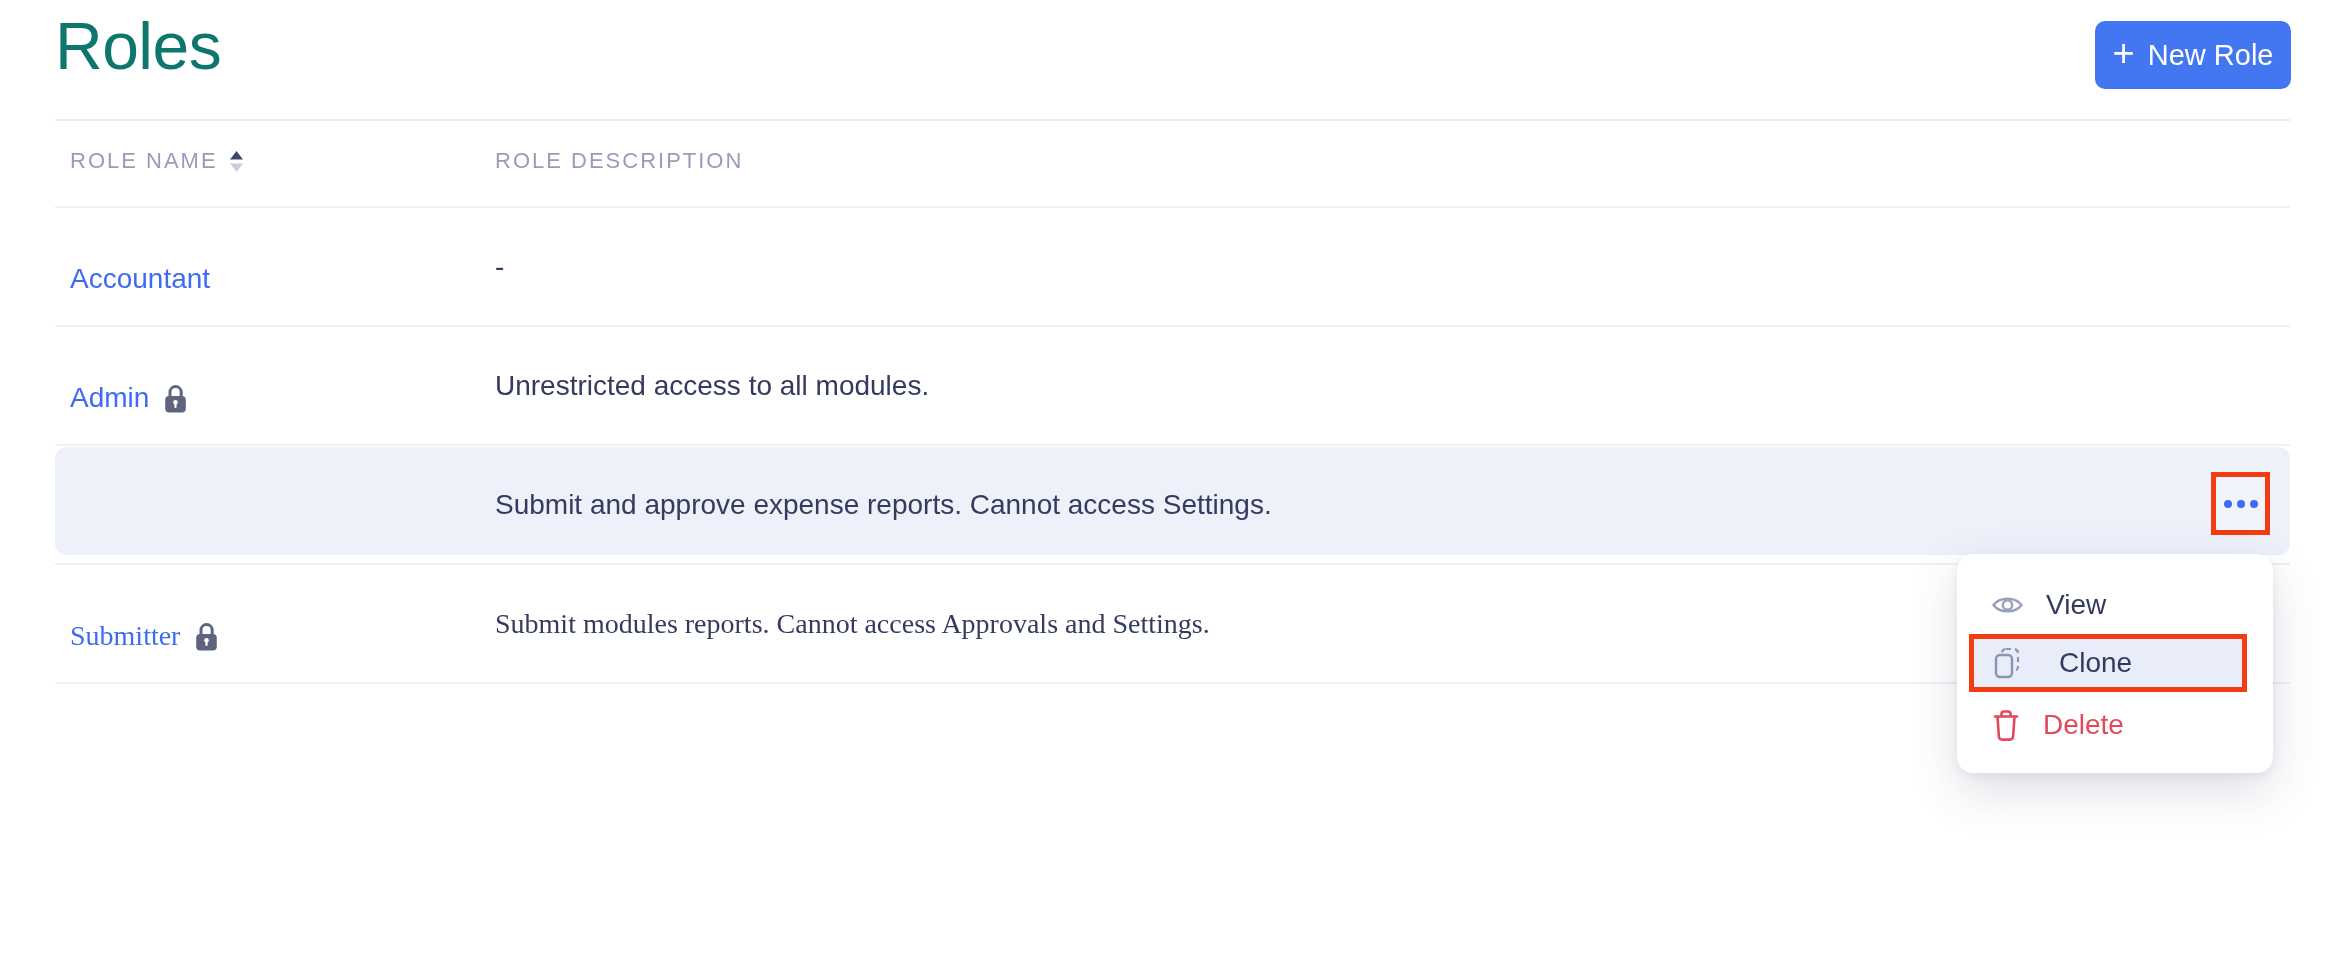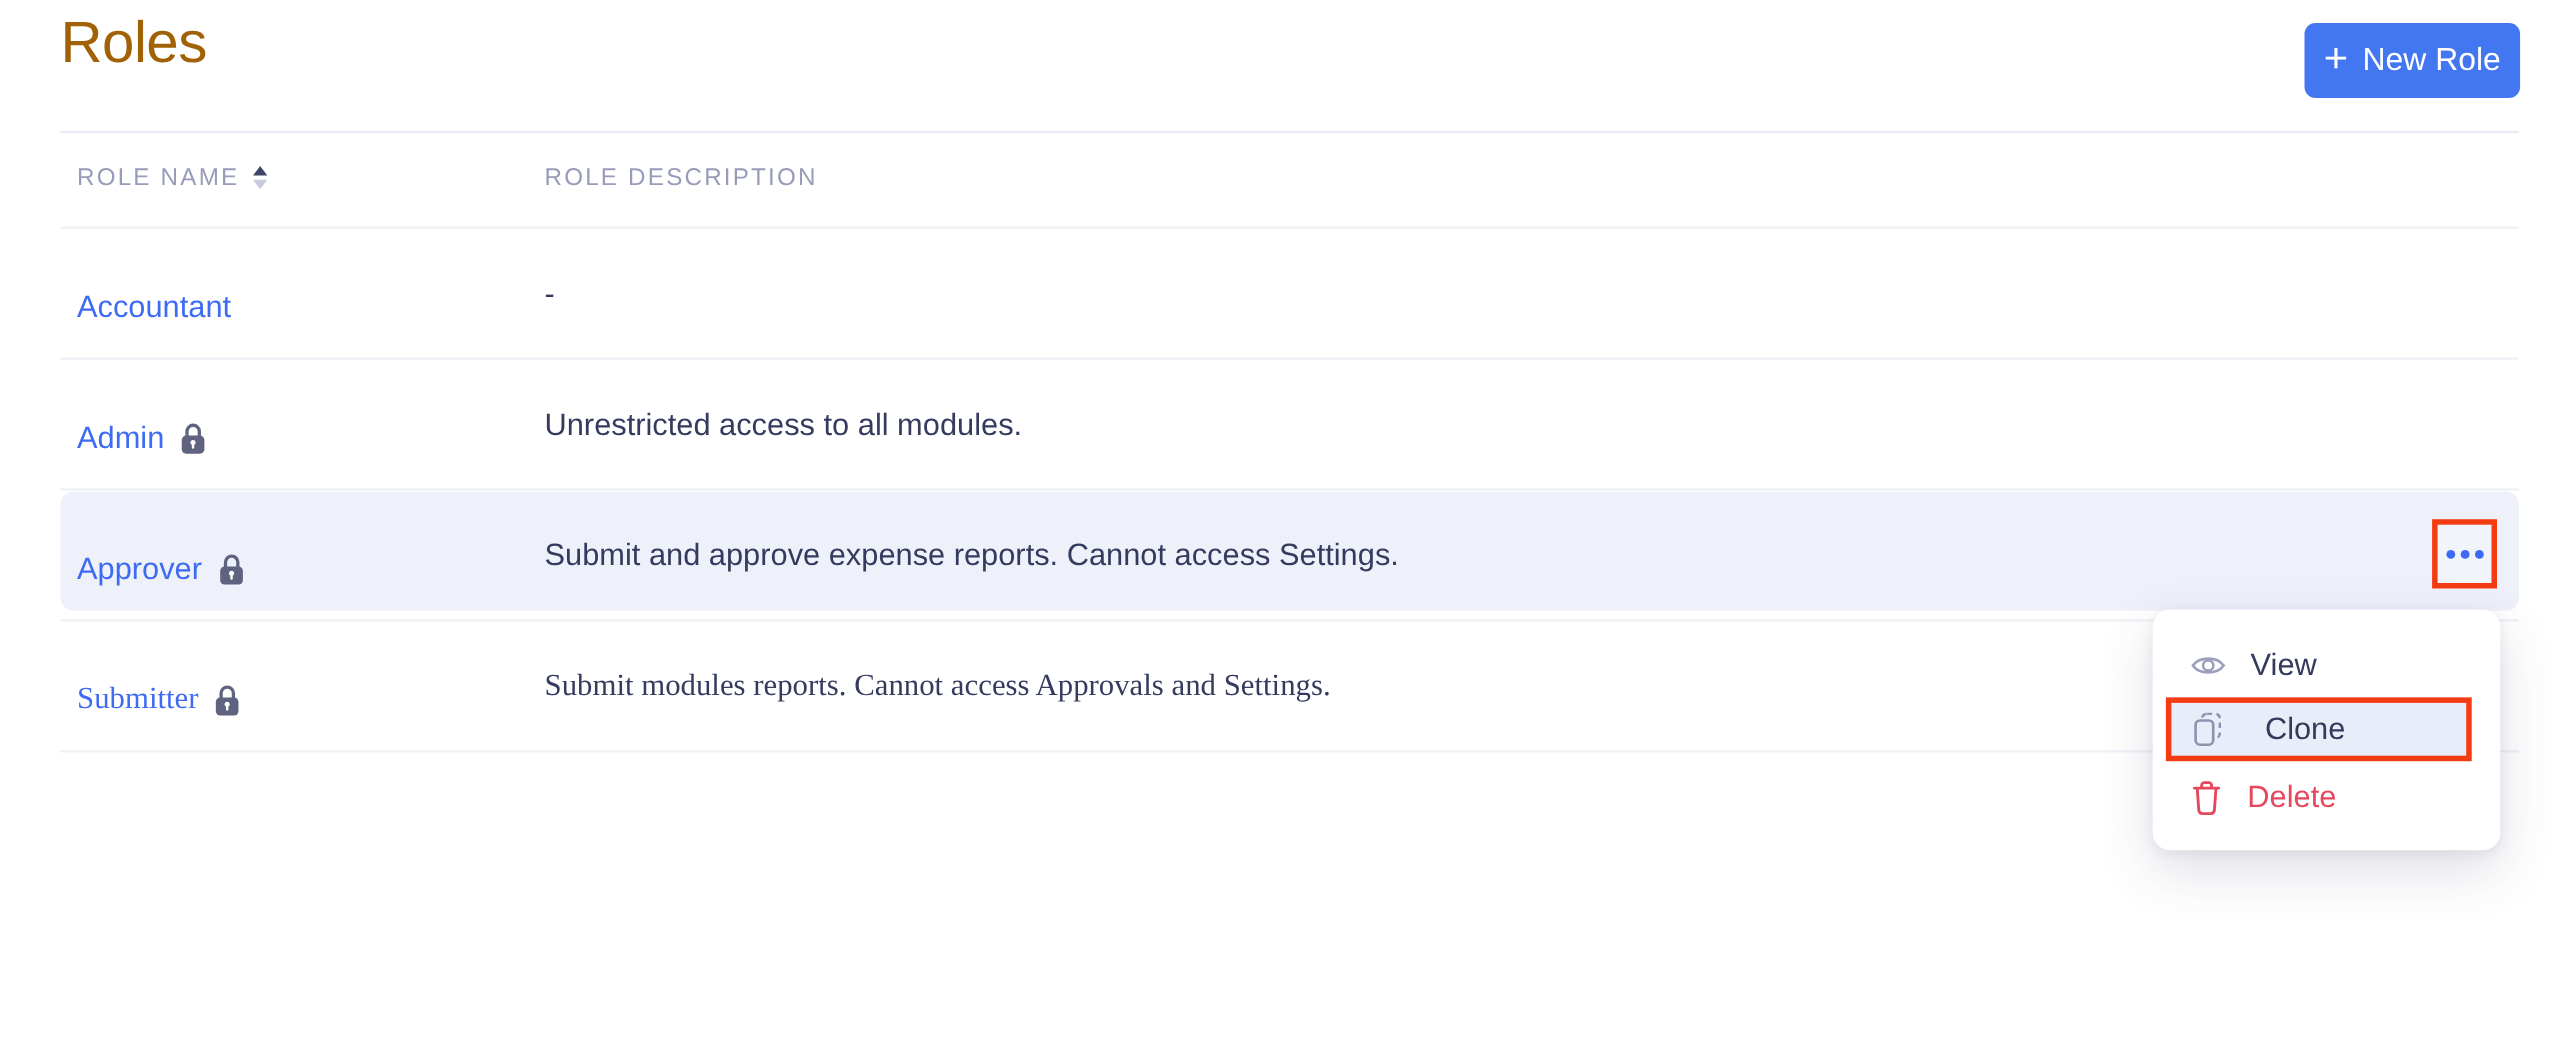--- a/index.html
+++ b/index.html
@@ -9,23 +9,23 @@
     font-family:"Liberation Sans", sans-serif;
     position:relative;
     overflow:hidden;
     color:#353b5e;
   }
 
   
   .page-title {
     position:absolute; left:55px; top:8px;
     margin:0;
-    font-size:53px; font-weight:400;
+    font-size:66px; font-weight:400;
     letter-spacing:-0.5px;
-    color:#a16207;
+    color:#0f766e;
   }
   .new-role-btn {
     position:absolute; left:2095px; top:21px;
     width:196px; height:68px;
     background:#4377f2;
     border:none; border-radius:10px;
     color:#ffffff;
     font-family:inherit; font-size:29px;
     display:flex; align-items:center; justify-content:center; gap:13px;
     cursor:pointer;
@@ -173,31 +173,20 @@
       </svg>
     </span>
   </a>
   <div class="cell-desc">
     <span>Unrestricted access to all modules.</span>
   </div>
 </div>
 
 <div class="trow row-approver">
   <div class="row-highlight"></div>
-  <a class="cell-name">
-    <span>Approver</span>
-    <span class="lock">
-      <svg width="27" height="31" viewBox="0 0 27 31">
-        <path d="M8 14 V9.2 a5.6 5.6 0 0 1 11.2 0 V14" fill="none" stroke="#5f6380" stroke-width="3"></path>
-        <rect x="3.2" y="13" width="20.6" height="16.4" rx="4" fill="#5f6380"></rect>
-        <circle cx="13.5" cy="19.2" r="2.3" fill="#ffffff"></circle>
-        <rect x="12.4" y="20.4" width="2.2" height="4.6" rx="1.1" fill="#ffffff"></rect>
-      </svg>
-    </span>
-  </a>
   <div class="cell-desc">
     <span>Submit and approve expense reports. Cannot access Settings.</span>
   </div>
 </div>
 
 <div class="trow row-submitter">
   <a class="cell-name">
     <span>Submitter</span>
     <span class="lock">
       <svg width="27" height="31" viewBox="0 0 27 31">

